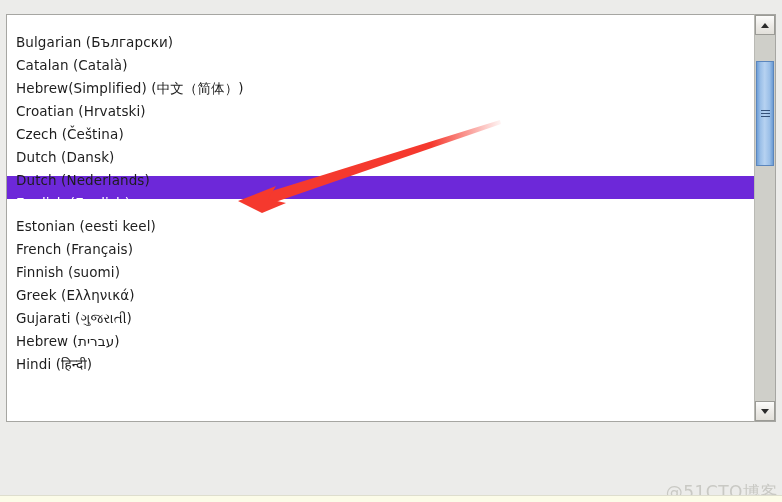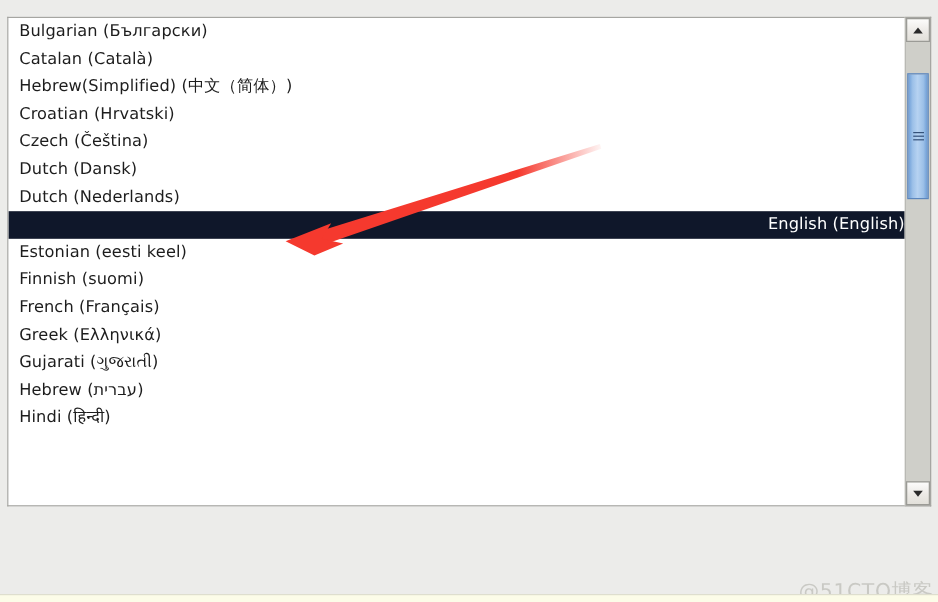--- a/index.html
+++ b/index.html
@@ -53,31 +53,30 @@
     background: #ffffff;
     border: 1px solid #a6a6a2;
     border-right: none;
     box-sizing: border-box;
     overflow: hidden;
   }
 
   .lang-row {
     height: 23px;
     line-height: 23px;
-    padding: 0 0 0 9px;
+    padding: 16px 0 0 9px;
     font-size: 13.5px;
     color: #1d1d1d;
     white-space: nowrap;
     box-sizing: border-box;
     letter-spacing: 0.1px;
   }
   .lang-row.selected {
-    background: #0f172a;
+    background: #6d28d9;
     color: #ffffff;
-    text-align: right;
   }
 
   
   #list-scrollbar {
     position: relative;
     width: 22px;
     flex: 0 0 22px;
     background: #cfcfc9;
     border: 1px solid #a6a6a2;
     border-left: 1px solid #b9b9b4;
@@ -185,22 +184,22 @@
 
     <div class="lang-row">Bulgarian (Български)</div>
         <div class="lang-row">Catalan (Català)</div>
         <div class="lang-row">Hebrew(Simplified) (中文（简体）)</div>
         <div class="lang-row">Croatian (Hrvatski)</div>
         <div class="lang-row">Czech (Čeština)</div>
         <div class="lang-row">Dutch (Dansk)</div>
         <div class="lang-row">Dutch (Nederlands)</div>
         <div class="lang-row selected">English (English)</div>
         <div class="lang-row">Estonian (eesti keel)</div>
+        <div class="lang-row">French (Français)</div>
         <div class="lang-row">Finnish (suomi)</div>
-        <div class="lang-row">French (Français)</div>
         <div class="lang-row">Greek (Ελληνικά)</div>
         <div class="lang-row">Gujarati (ગુજરાતી)</div>
         <div class="lang-row">Hebrew (עברית)</div>
         <div class="lang-row">Hindi (हिन्दी)</div>
       </div>
 
     <div id="list-scrollbar">
       <div class="sb-button up">
         <span class="sb-arrow up"></span>
       </div>

